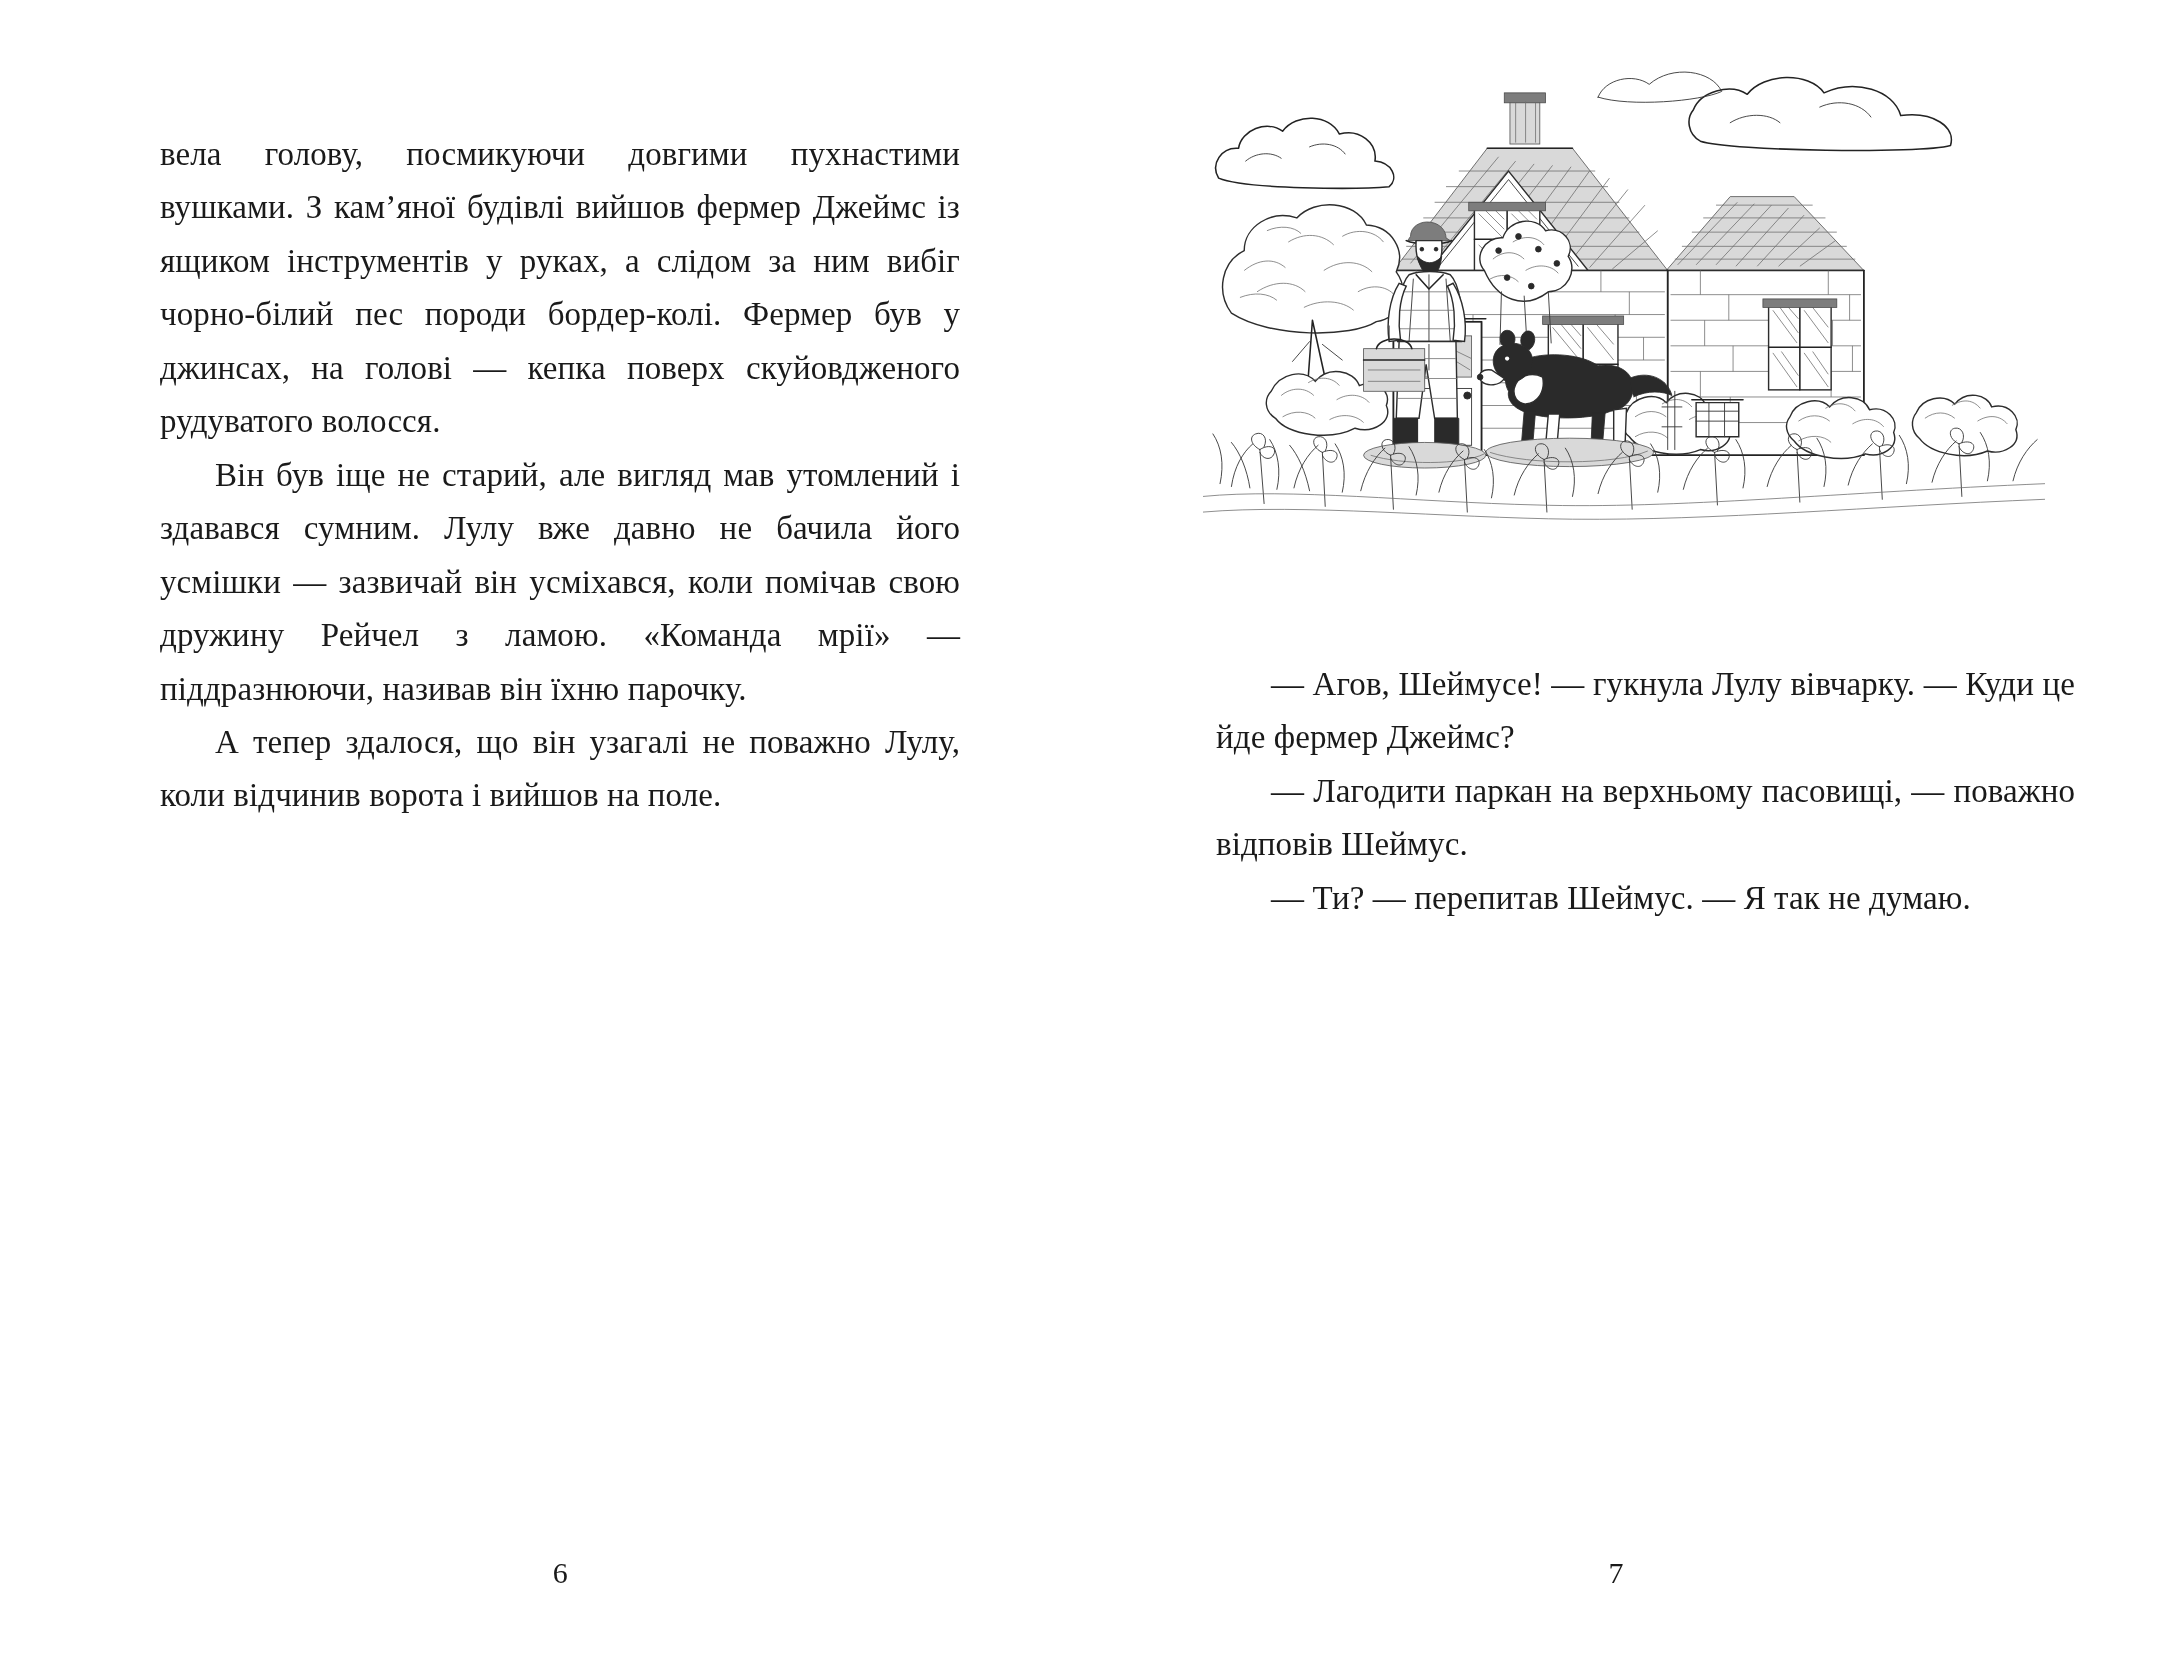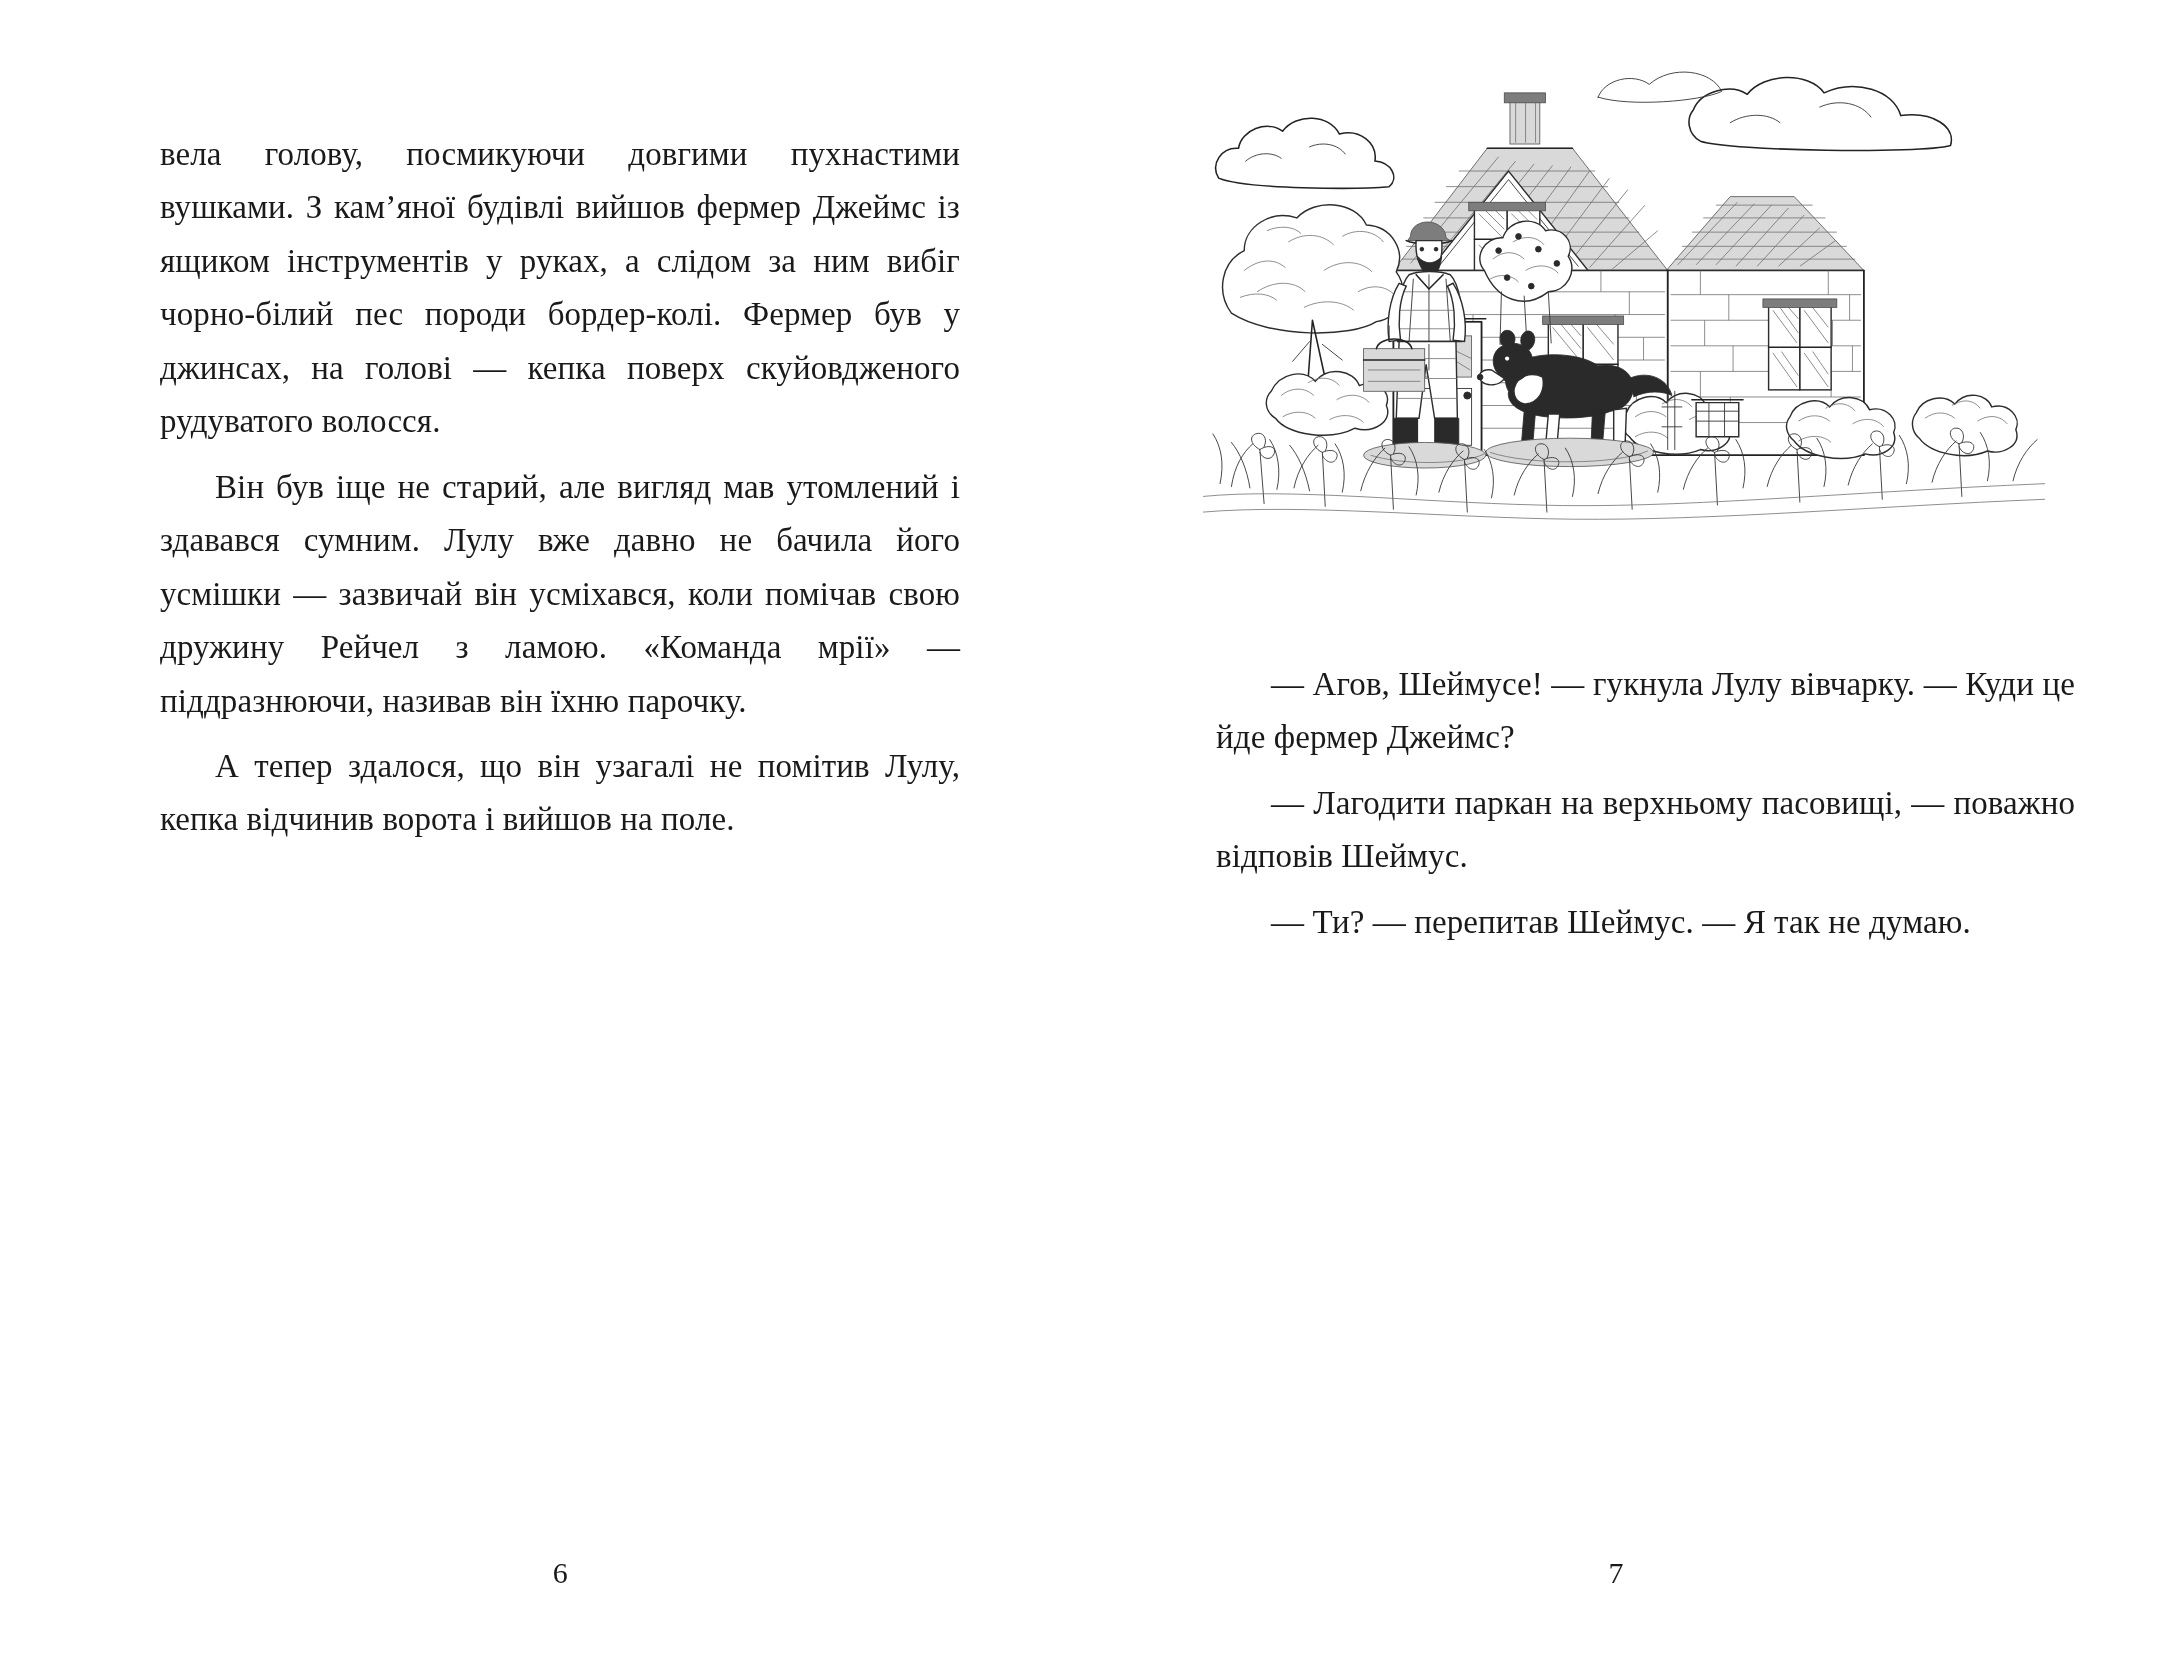--- a/index.html
+++ b/index.html
@@ -41,21 +41,21 @@
     text-justify: inter-word;
     letter-spacing: 0.1px;
   }
   .body-text p {
     margin: 0;
   }
   .body-text p.indent {
     text-indent: 55px;
   }
   .body-text p + p {
-    margin-top: 12px;
+    margin-top: 0px;
   }
   .folio {
     position: absolute;
     bottom: 89px;
     font-size: 30px;
     text-align: center;
   }
   .folio-left {
     left: 0;
     right: 0;
@@ -119,21 +119,21 @@
 </style>
 </head>
 <body>
 
 <div class="spread">
 
   <div class="page page-left">
     <div class="body-text">
       <p>вела голову, посмикуючи довгими пухнастими вушками. З кам’яної будівлі вийшов фермер Джеймс із ящиком інструментів у руках, а слідом за ним вибіг чорно-білий пес породи бордер-колі. Фермер був у джинсах, на голові — кепка поверх скуйовдженого рудуватого волосся.</p>
       <p class="indent">Він був іще не старий, але вигляд мав утомлений і здавався сумним. Лулу вже давно не бачила його усмішки — зазвичай він усміхався, коли помічав свою дружину Рейчел з ламою. «Команда мрії» — піддразнюючи, називав він їхню парочку.</p>
-      <p class="indent">А тепер здалося, що він узагалі не помітив Лулу, кепка відчинив ворота і вийшов на поле.</p>
+      <p class="indent">А тепер здалося, що він узагалі не поважно Лулу, коли відчинив ворота і вийшов на поле.</p>
     </div>
     <div class="folio folio-left">6</div>
   </div>
 
   <div class="page page-right">
 
     <div class="illustration">
       <svg viewBox="0 0 1185 790" xmlns="http://www.w3.org/2000/svg" aria-hidden="true">
 
         <g class="sketch">

